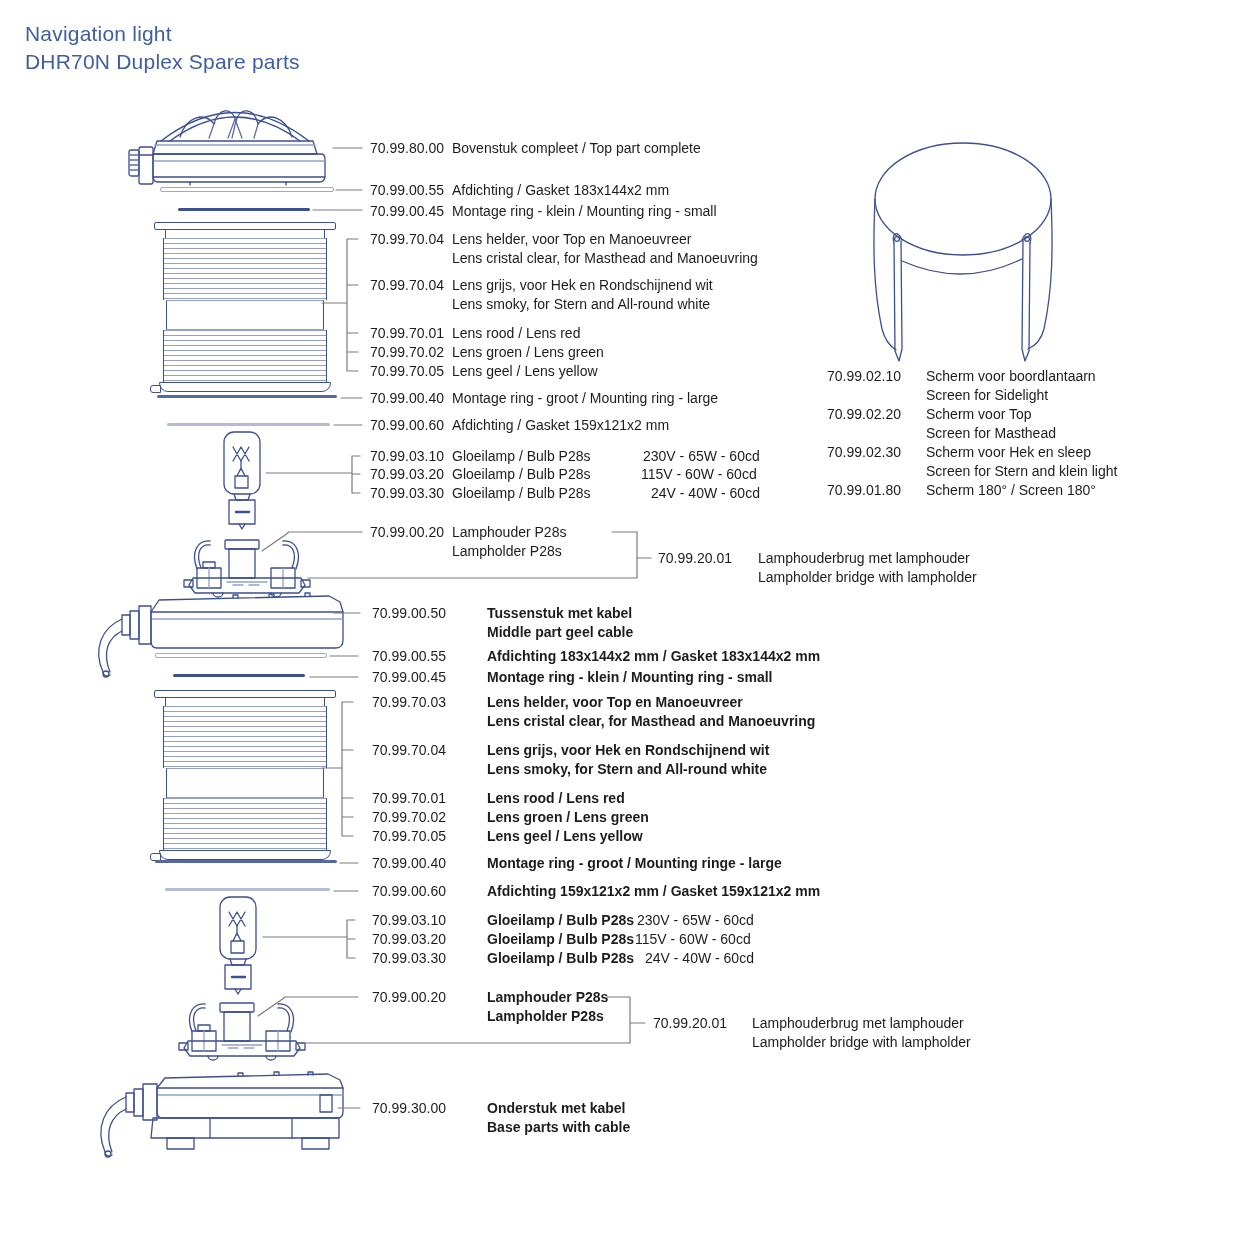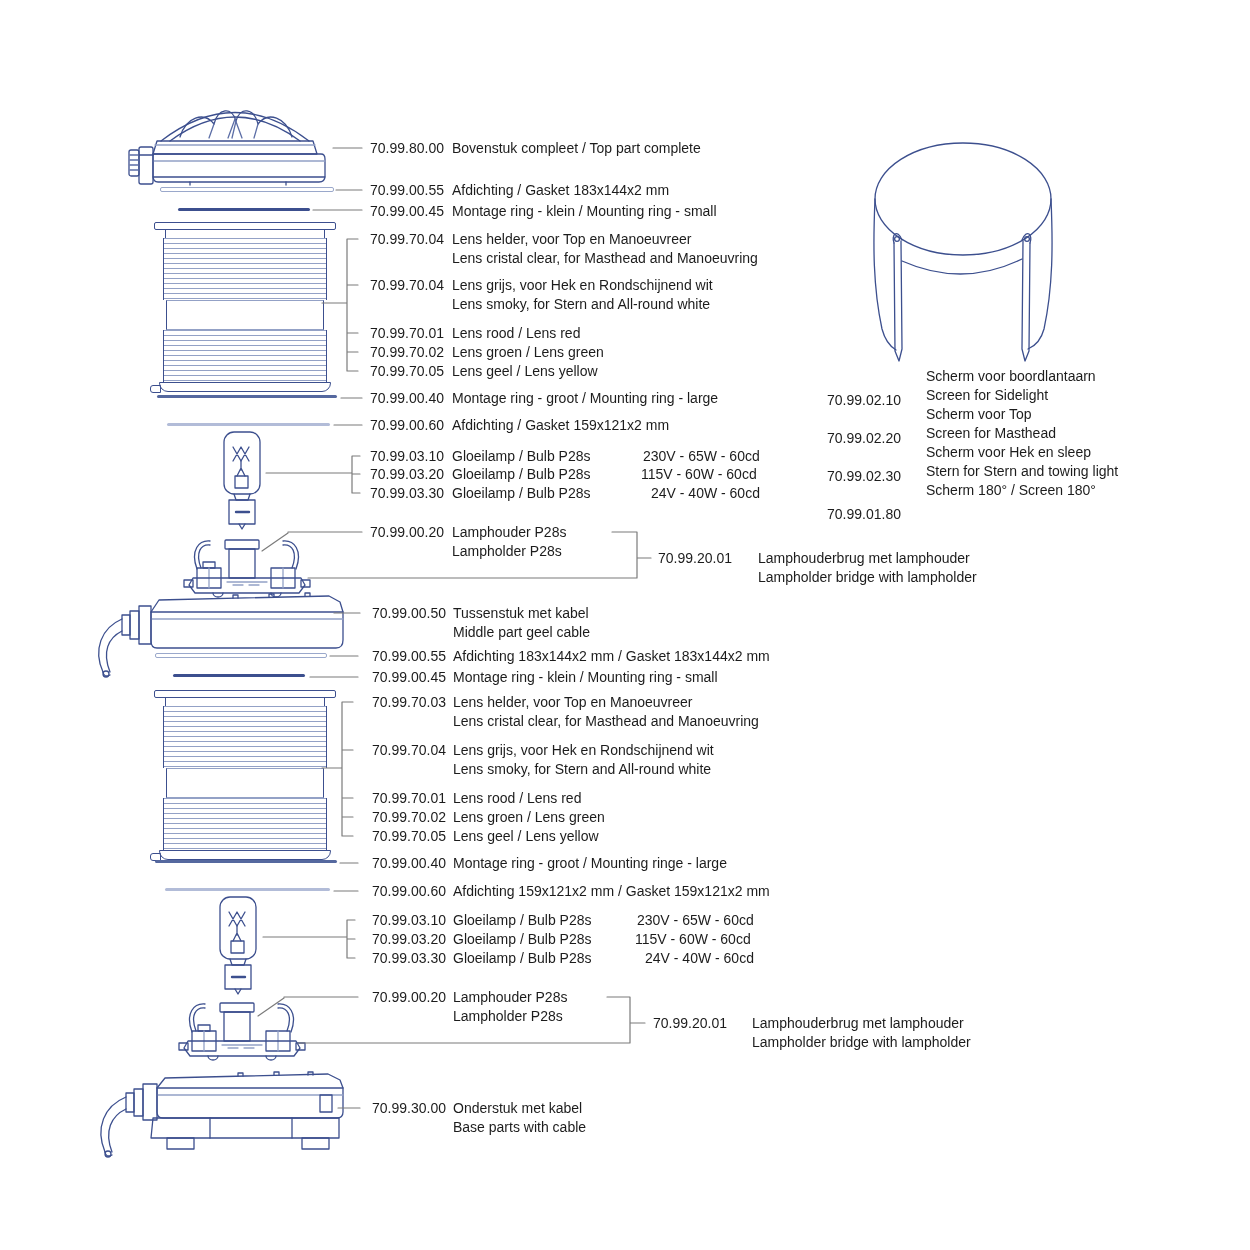--- a/index.html
+++ b/index.html
@@ -7,22 +7,22 @@
         font-family:"Liberation Sans", sans-serif;}
   
   #title{position:absolute;left:25px;top:20px;font-size:21px;line-height:28px;color:#3f5e9e;letter-spacing:.2px;}
   
   .row{position:absolute;left:0;width:1250px;font-size:14px;line-height:19px;color:#1c1c1c;}
   .row .num{position:absolute;left:370px;white-space:pre;}
   .row .desc{position:absolute;left:452px;}
   .row .spec{position:absolute;white-space:pre;}
   .row .dl{display:block;white-space:pre;}
   .s2 .num{left:372px;}
-  .s2 .desc{left:453px;}
-  .rr .num{left:827px;margin-top:24px;}
+  .s2 .desc{left:487px;font-weight:bold;}
+  .rr .num{left:827px;}
   .rr .desc{left:926px;}
   
   .hline{position:absolute;border-radius:2px;}
   
   .lens{position:absolute;width:190px;height:172px;}
   .lens span{position:absolute;box-sizing:border-box;display:block;}
   .lens .flange{left:2px;top:2px;width:182px;height:8px;border:1.4px solid #3c4f8e;border-radius:2px;}
   .lens .neck{left:13px;top:10px;width:160px;height:8px;border-left:1.4px solid #3c4f8e;border-right:1.4px solid #3c4f8e;}
   .lens .ribsTop{left:11px;top:18px;width:164px;height:62px;border-left:1.4px solid #3c4f8e;border-right:1.4px solid #3c4f8e;
     background:repeating-linear-gradient(to bottom,#93a1c6 0 1.3px,transparent 1.3px 5px);}
@@ -33,20 +33,24 @@
   .lens .lip{left:7px;top:162px;width:172px;height:10px;border:1.4px solid #3c4f8e;border-radius:0 0 9px 9px;background:#fff;}
   .lens .foot{left:-2px;top:165px;width:11px;height:8px;border:1.3px solid #3c4f8e;border-radius:3px 0 0 3px;}
   svg{position:absolute;overflow:visible;}
   svg *{vector-effect:non-scaling-stroke;}
 </style>
 </head>
 <body>
 
 <div id="page">
 
+  <div id="title">
+    <div>Navigation light</div>
+    <div>DHR70N Duplex Spare parts</div>
+  </div>
 
   <svg style="left:128px;top:93px" width="215" height="95" viewBox="0 0 215 95" fill="none" stroke="#3c4f8e" stroke-width="1.3" stroke-linecap="round" stroke-linejoin="round">
     <path d="M33,48 Q107,-9 181,48"></path>
     <path d="M42,48 Q107,0 172,48"></path>
     <path d="M52,44 C58,24 76,18 86,31 C90,15 104,13 108,28 C112,13 126,15 130,31 C140,18 158,24 164,44"></path>
     <path d="M86,31 L81,45 M108,28 L104,45 M130,31 L126,45" stroke="#5c6ea6"></path>
     <path d="M100,45 L107,26 L114,45" stroke="#5c6ea6"></path>
     <path d="M29,48 H185 L189,61 H25 Z"></path>
     <line x1="27" y1="52" x2="187" y2="52" stroke="#93a1c6"></line>
     <path d="M25,61 H193 Q197,61 197,66 V83 Q197,89 191,89 H30 Q25,89 25,83 Z"></path>
@@ -431,21 +435,21 @@
     <span class="num">70.99.02.20</span>
     <span class="desc">
         <span class="dl">Scherm voor Top</span>
         <span class="dl">Screen for Masthead</span>
       </span>
   </div>
   <div class="row rr" style="top:443px">
     <span class="num">70.99.02.30</span>
     <span class="desc">
         <span class="dl">Scherm voor Hek en sleep</span>
-        <span class="dl">Stern for Stern and towing light</span>
+        <span class="dl">Screen for Stern and klein light</span>
       </span>
   </div>
   <div class="row rr" style="top:481px">
     <span class="num">70.99.01.80</span>
     <span class="desc">
         <span class="dl">Scherm 180° / Screen 180°</span>
       </span>
   </div>
 
 </div>

